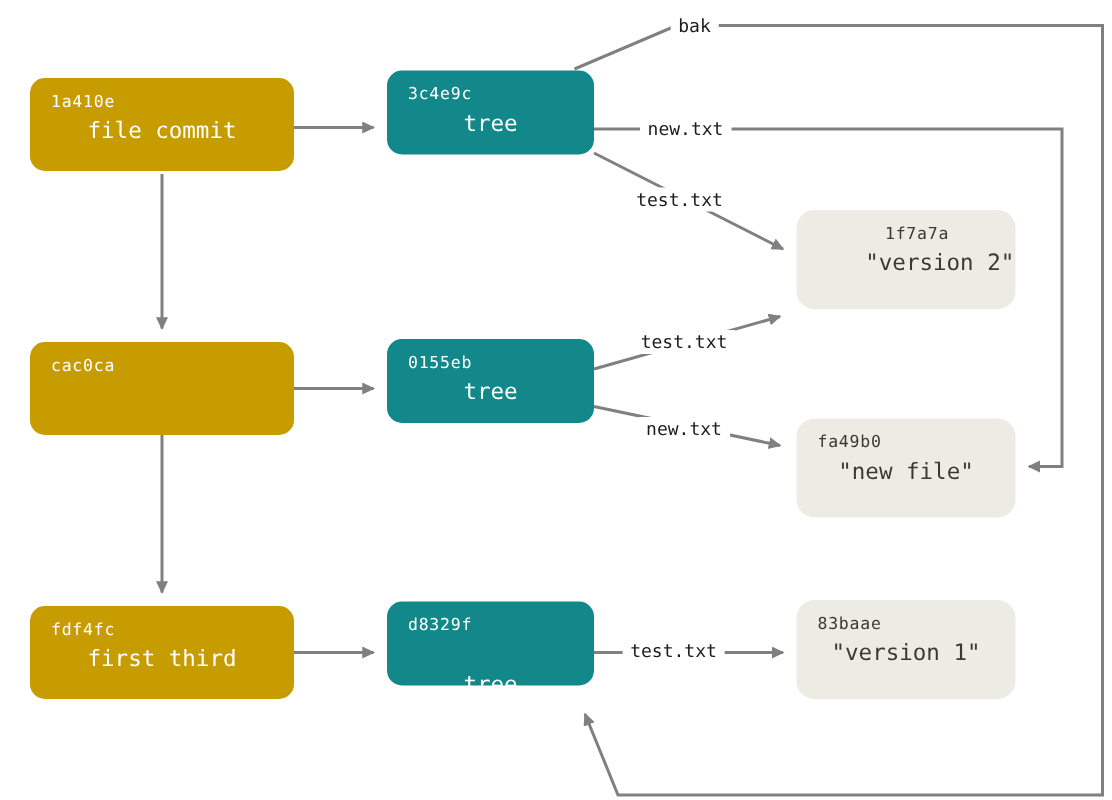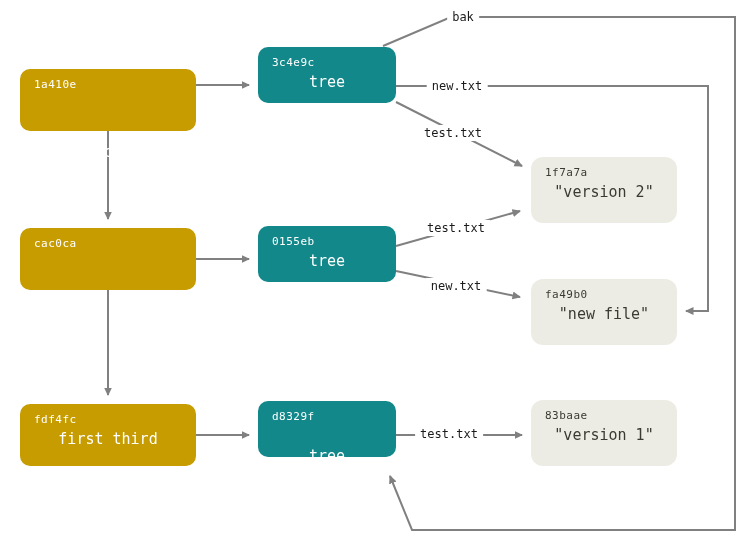--- a/index.html
+++ b/index.html
@@ -39,41 +39,41 @@
     margin-top:4px;
     white-space:nowrap;
   }
 
   .commit{
     left:20px;width:176px;height:62px;
     border-radius:10px;
     background:var(--commit);
     color:#ffffff;
   }
-  .commit-0{top:69px;gap:48px;}
+  .commit-0{top:52px;}
   .commit-1{top:228px;}
   .commit-2{top:404px;}
 
   .tree{
     left:258px;width:138px;height:56px;
     border-radius:10px;
     background:var(--tree);
     color:#ffffff;
   }
   .tree-0{top:47px;}
   .tree-1{top:226px;}
   .tree-2{top:401px;gap:20px;}
 
   .blob{
     left:531px;width:146px;height:66px;
     border-radius:12px;
     background:var(--blob);
     color:var(--blob-ink);
   }
-  .blob-0{top:157px;}
+  .blob-0{top:140px;padding-left:45px;}
   .blob-1{top:279px;}
   .blob-2{top:400px;}
 
   .elabel{
     position:absolute;
     transform:translate(-50%,-50%);
     background:#ffffff;
     padding:1px 5px;
     font-size:12px;
     color:var(--ink);

